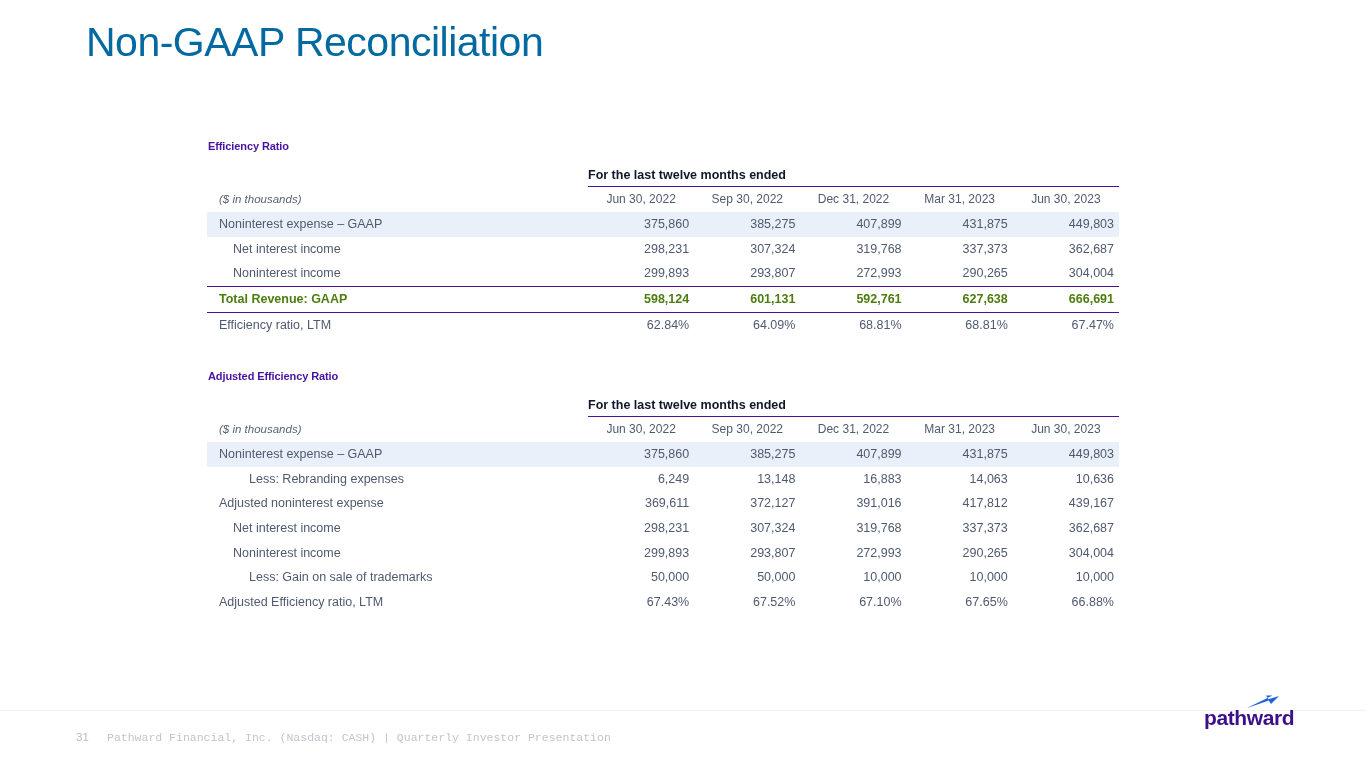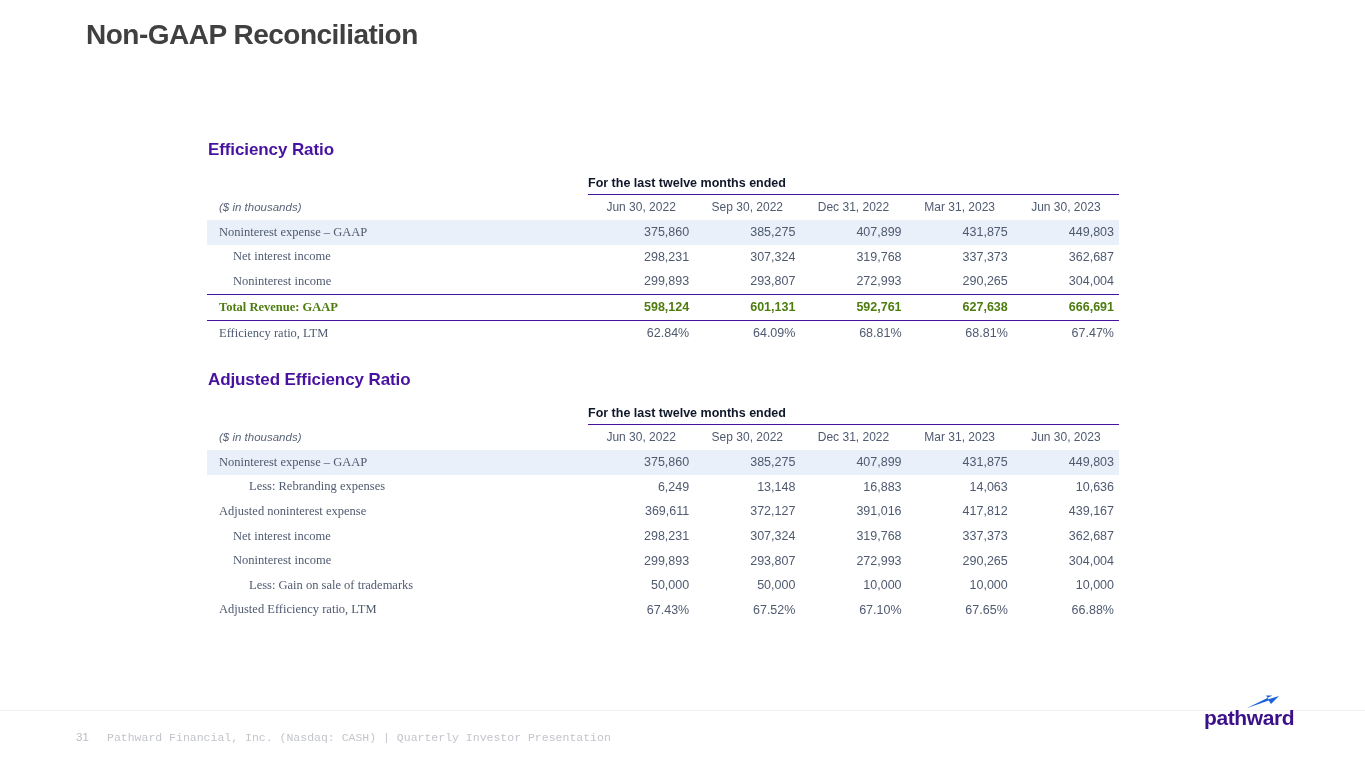--- a/index.html
+++ b/index.html
@@ -15,39 +15,39 @@
     color: #2f3e55;
     position: relative;
     overflow: hidden;
   }
 
   
   #slide-title {
     position: absolute;
     left: 86px;
     top: 18px;
-    font-size: 28px;
-    font-weight: bold;
-    color: #404040;
+    font-size: 41px;
+    font-weight: normal;
+    color: #0369a1;
     letter-spacing: -0.5px;
     line-height: 1.2;
     white-space: nowrap;
   }
 
   
   .table-block {
     position: absolute;
     left: 207px;
     width: 912px;
   }
   #block-efficiency  { top: 140px; }
   #block-adjusted    { top: 370px; }
 
   .section-title {
-    font-size: 17px;
+    font-size: 11px;
     font-weight: bold;
     color: #4712a0;
     margin: 0 0 16px 1px;
     letter-spacing: -0.1px;
   }
 
   .span-head {
     font-size: 12.5px;
     font-weight: bold;
     color: #0f172a;
@@ -93,21 +93,21 @@
     padding-left: 12px;
   }
 
   
   tr.drow td {
     font-size: 12.5px;
     height: 24.6px;
     color: #4f5a70;
     white-space: nowrap;
   }
-  tr.drow td.label { text-align: left; padding-left: 12px; font-family: Liberation Serif, serif; }
+  tr.drow td.label { text-align: left; padding-left: 12px; }
   tr.drow td.num   { text-align: right; padding-right: 5px; }
 
   tr.shaded td { background: #e9f0f9; }
 
   tr.indent1 td.label { padding-left: 26px; }
   tr.indent2 td.label { padding-left: 42px; }
 
   tr.total td {
     font-weight: bold;
     color: #4d7c0f;

